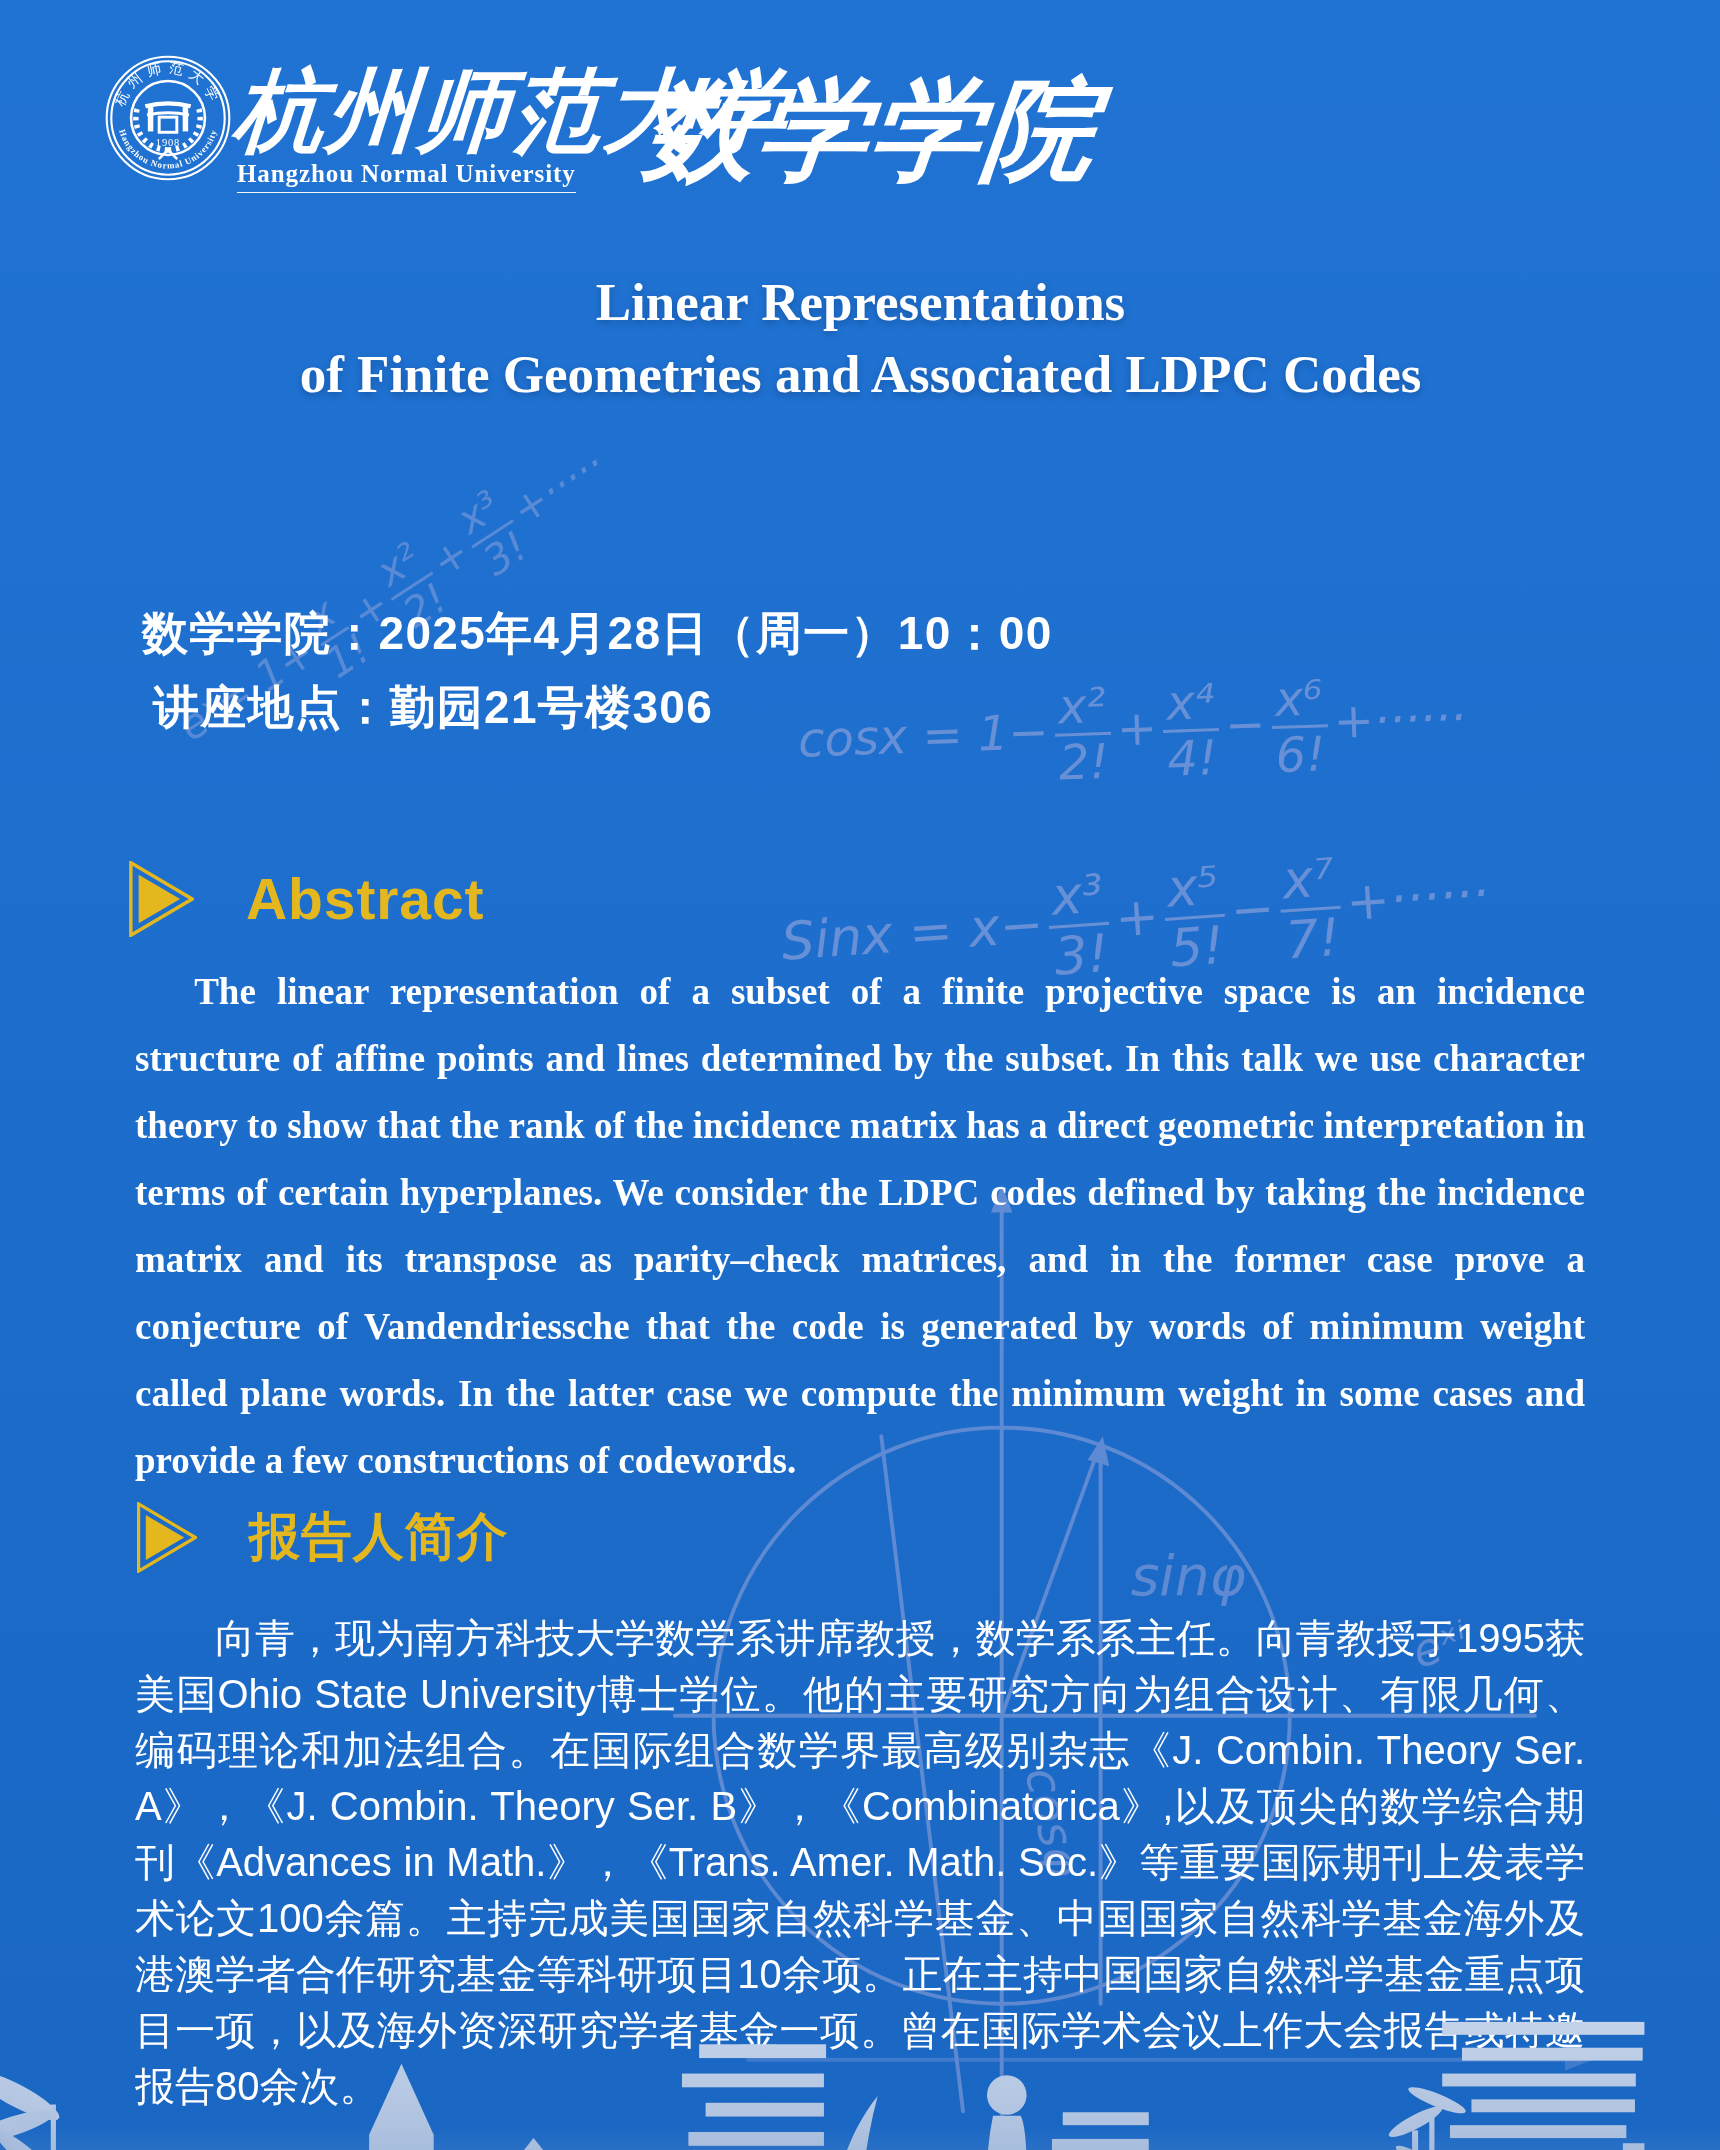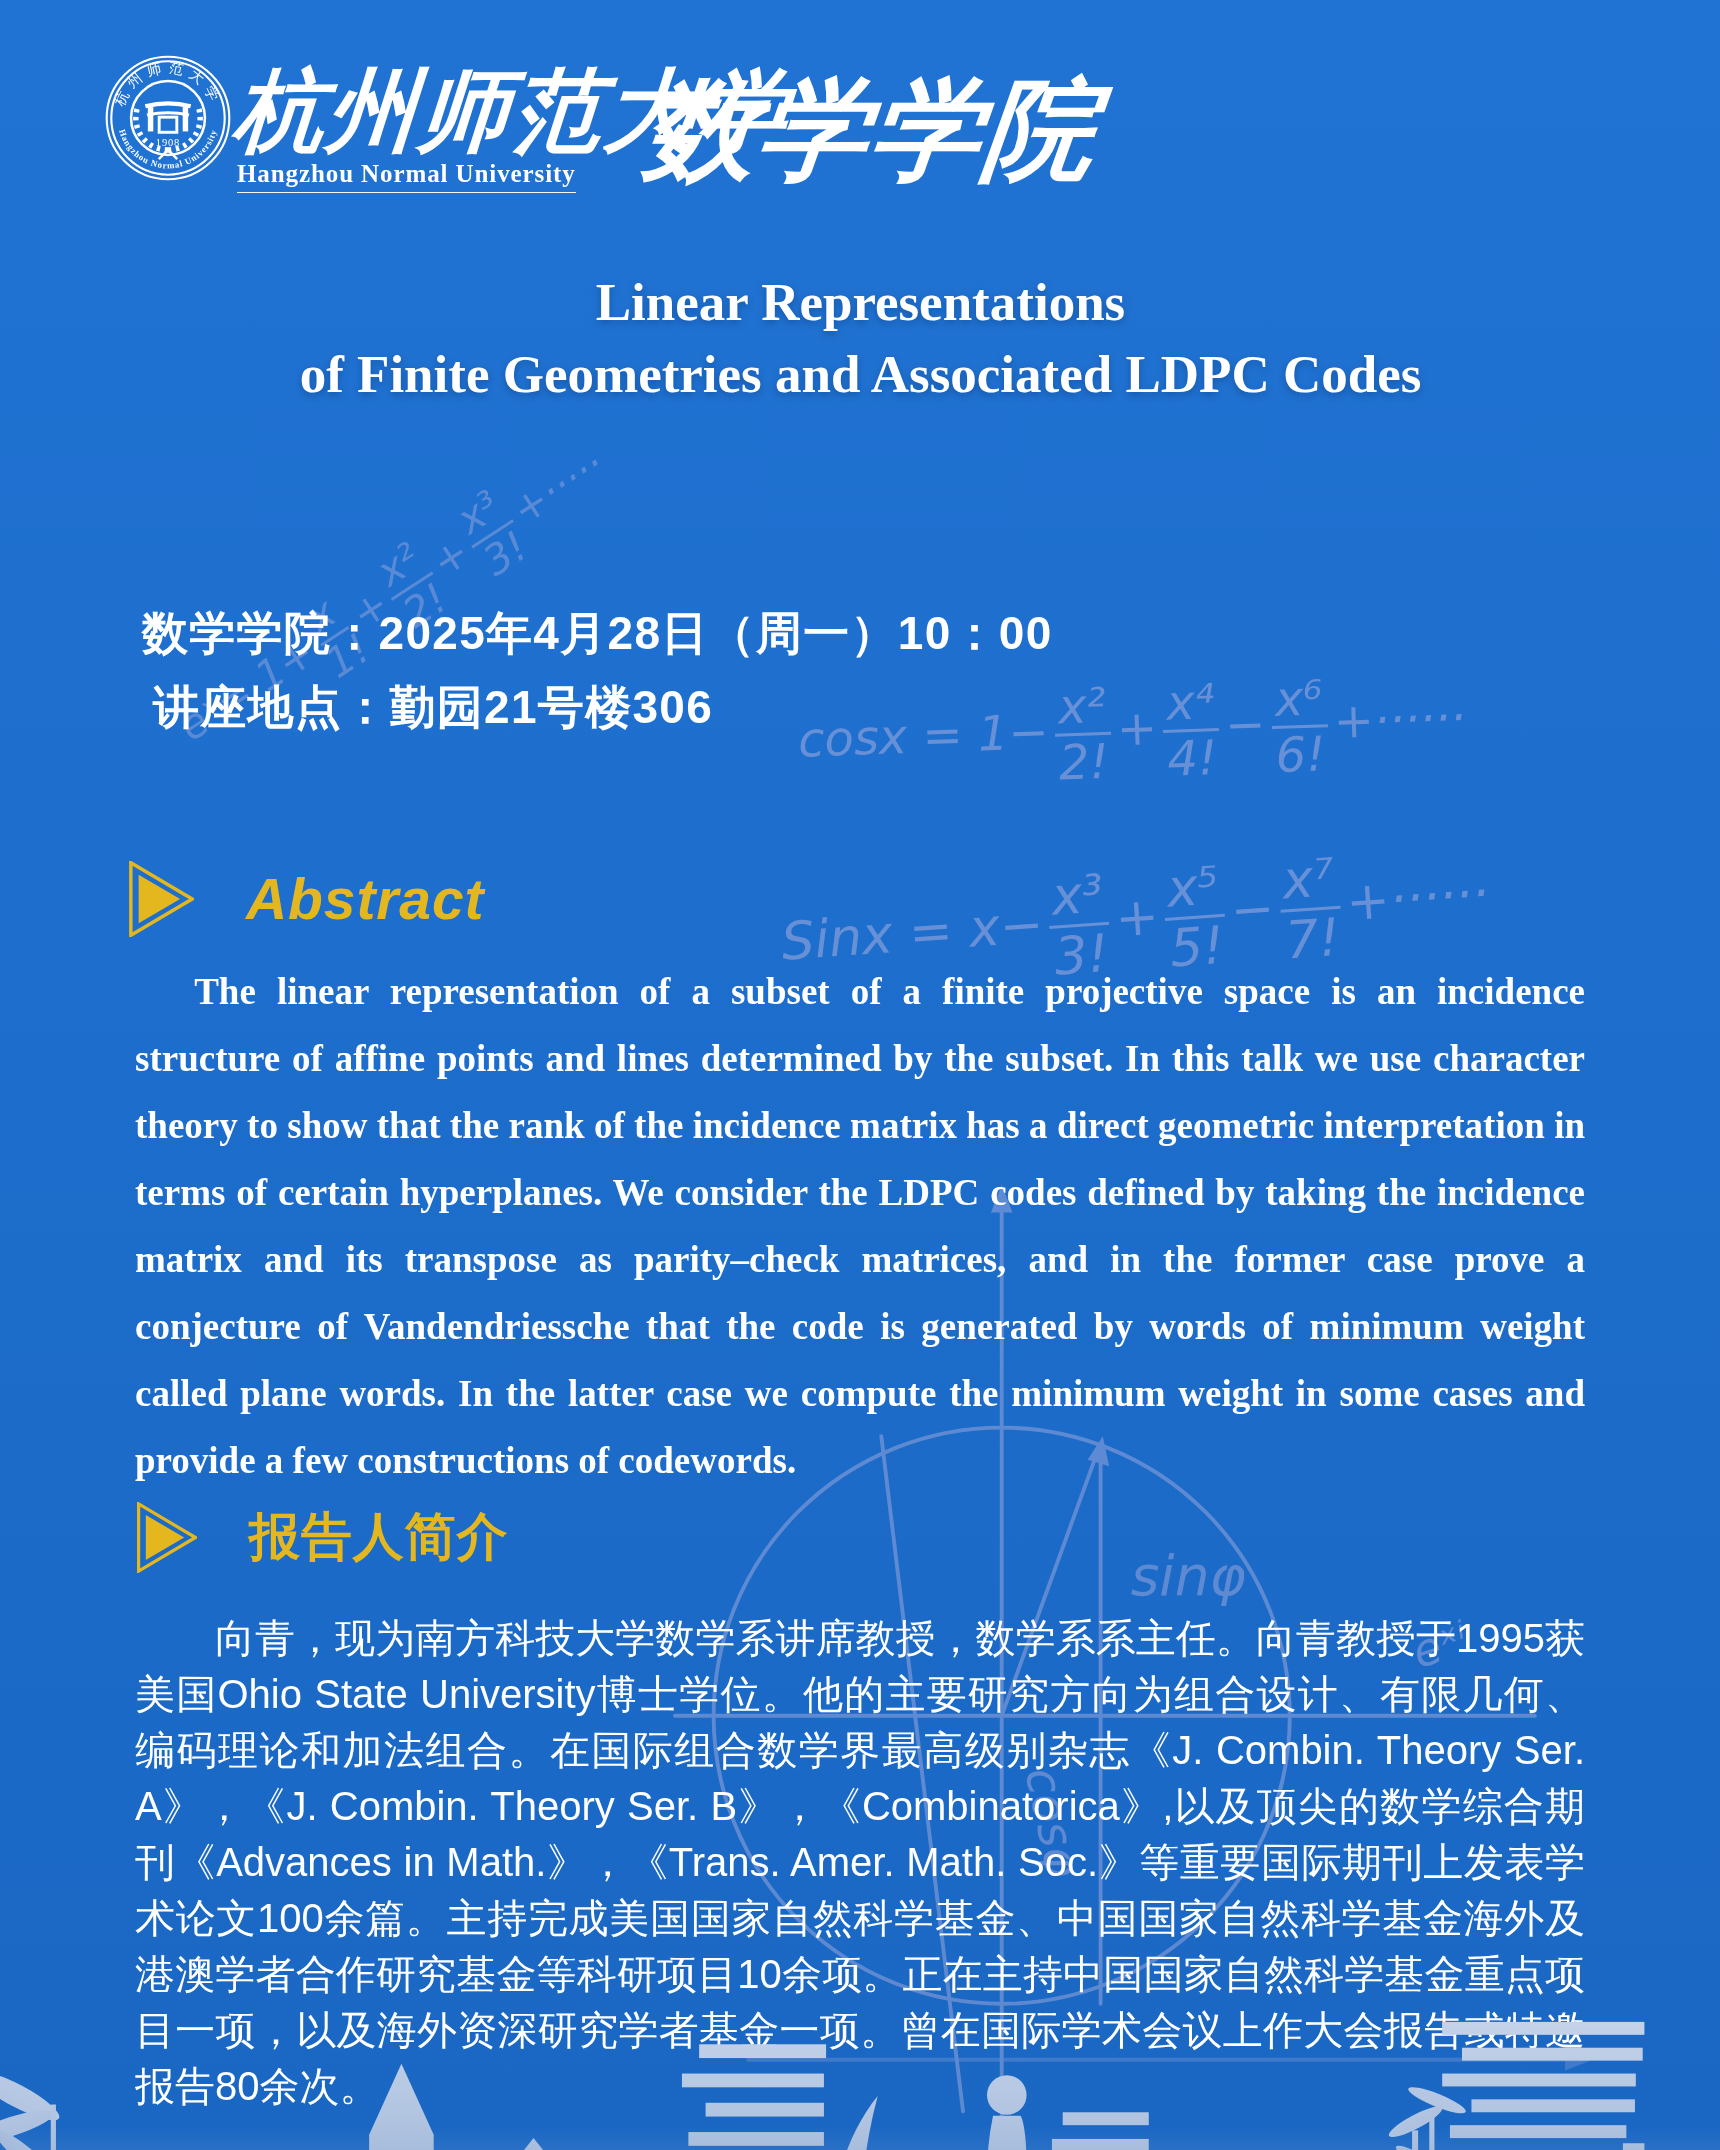--- a/index.html
+++ b/index.html
@@ -37,21 +37,21 @@
   
   .info-row{position:absolute;left:142px;z-index:2;font-size:46px;font-weight:bold;letter-spacing:1.3px;white-space:nowrap;}
   .info-1{top:485px;}
   .info-2{top:603px;}
   .info-3{top:677px;margin-left:11px;}
   
   .sec-head{position:absolute;left:129px;z-index:2;display:flex;align-items:center;gap:52px;color:#e5b71f;}
   .sec-abstract{top:861px;}
   .sec-bio{top:1502px;margin-left:8px;}
   .sec-label{font-weight:bold;letter-spacing:0.9px;}
-  .sec-abstract .sec-label{font-size:57px;font-style:italic;}
+  .sec-abstract .sec-label{font-size:57px;}
   .sec-bio .sec-label{font-size:51px;}
   
   .abstract-body{position:absolute;left:135px;top:958px;width:1450px;z-index:2;
     font-family:"Liberation Serif","DejaVu Serif",serif;font-weight:bold;font-size:37px;line-height:67px;
     text-align:justify;text-indent:1.6em;}
   .bio-body{position:absolute;left:135px;top:1610px;width:1450px;z-index:2;
     font-size:40px;line-height:56px;text-align:justify;text-indent:2em;}
   
   .skyline{position:absolute;left:0;bottom:0;z-index:3;display:block;}
   .organizer{position:absolute;left:0;top:2144px;width:100%;z-index:4;text-align:center;

